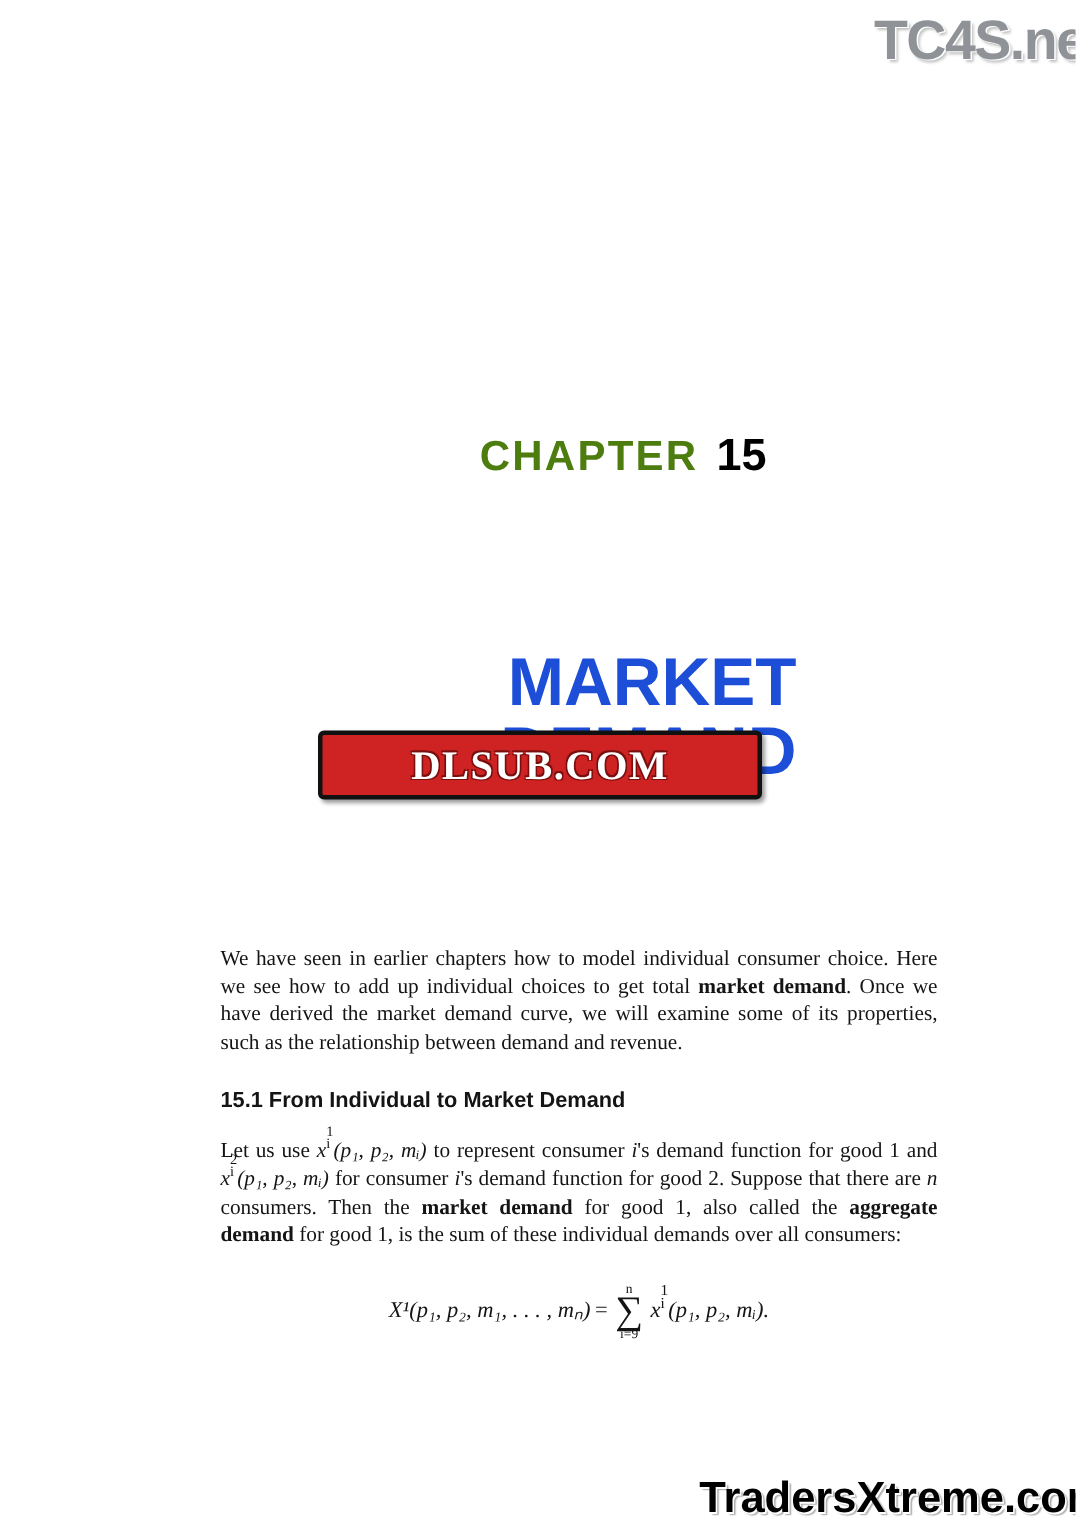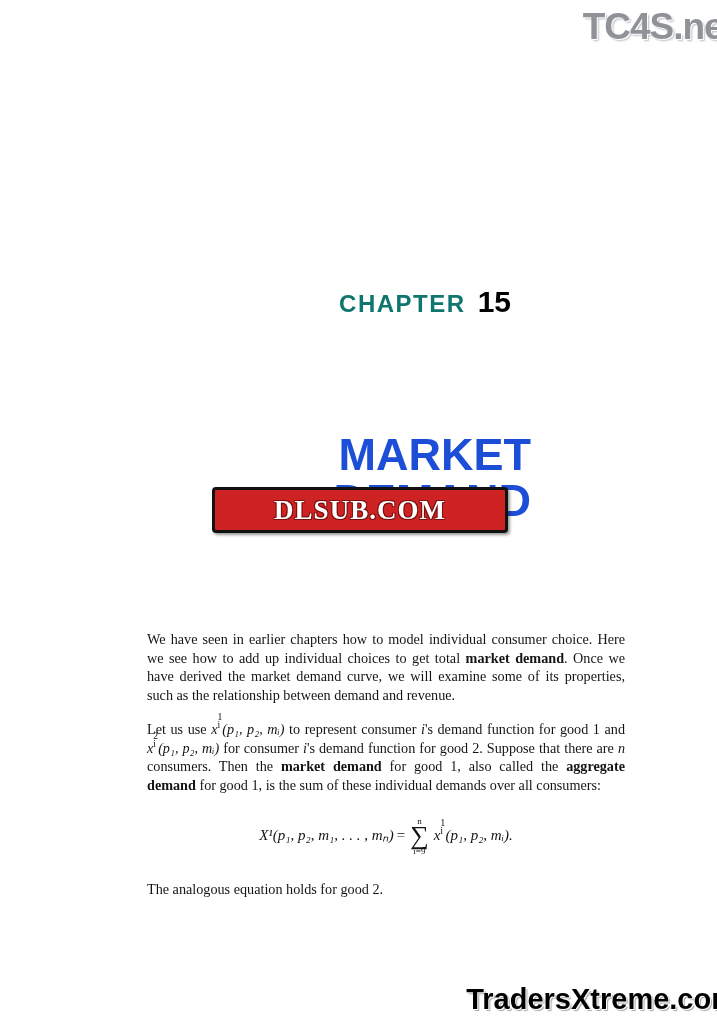--- a/index.html
+++ b/index.html
@@ -69,24 +69,24 @@
     top: 288px;
     left: 0;
     right: 238px;
     text-align: right;
     display: flex;
     justify-content: flex-end;
     align-items: baseline;
     font-family: "Liberation Sans", sans-serif;
   }
   .chapter-word {
-    font-size: 24px;
+    font-size: 28px;
     font-weight: bold;
     letter-spacing: 1.5px;
-    color: #0f766e;
+    color: #4d7c0f;
   }
   .chapter-number {
     font-size: 30px;
     font-weight: bold;
     margin-left: 12px;
     color: #000000;
     line-height: 0.9;
   }
 
   .chapter-title {
@@ -175,35 +175,35 @@
   </div>
 
   <div class="wm-center">
     <span>DLSUB.COM</span>
   </div>
 
   <div class="body">
 
     <p><span>We have seen in earlier chapters how to model individual consumer choice. Here we see how to add up individual choices to get total </span><b>market demand</b><span>. Once we have derived the market demand curve, we will examine some of its properties, such as the relationship between demand and revenue.</span></p>
 
+    <div class="section-head">15.1 From Individual to Market Demand</div>
 
     <p><span>Let us use </span><span class="math"><span>x</span><span class="subsup"><span class="top">1</span><span class="bot">i</span></span><span>(p₁, p₂, mᵢ)</span></span><span> to represent consumer </span><span class="it">i</span><span>'s demand function for good 1 and </span><span class="math"><span>x</span><span class="subsup"><span class="top">2</span><span class="bot">i</span></span><span>(p₁, p₂, mᵢ)</span></span><span> for consumer </span><span class="it">i</span><span>'s demand function for good 2. Suppose that there are </span><span class="it">n</span><span> consumers. Then the </span><b>market demand</b><span> for good 1, also called the </span><b>aggregate demand</b><span> for good 1, is the sum of these individual demands over all consumers:</span></p>
 
     <div class="equation">
       <span class="eqline">
         <span class="math">X¹(p₁, p₂, m₁, . . . , mₙ)</span>
         <span>=</span>
         <span class="sumblock">
           <span class="lim">n</span>
           <span class="sig">∑</span>
           <span class="lim">i=9</span>
         </span>
         <span class="math"><span>x</span><span class="subsup"><span class="top">1</span><span class="bot">i</span></span><span>(p₁, p₂, mᵢ).</span></span>
       </span>
     </div>
 
-    <p>The analogous equation holds for good 2.</p>
 
   </div>
 
   <div class="wm-bottom">TradersXtreme.com</div>
 
 </div>
 
 </body></html>

